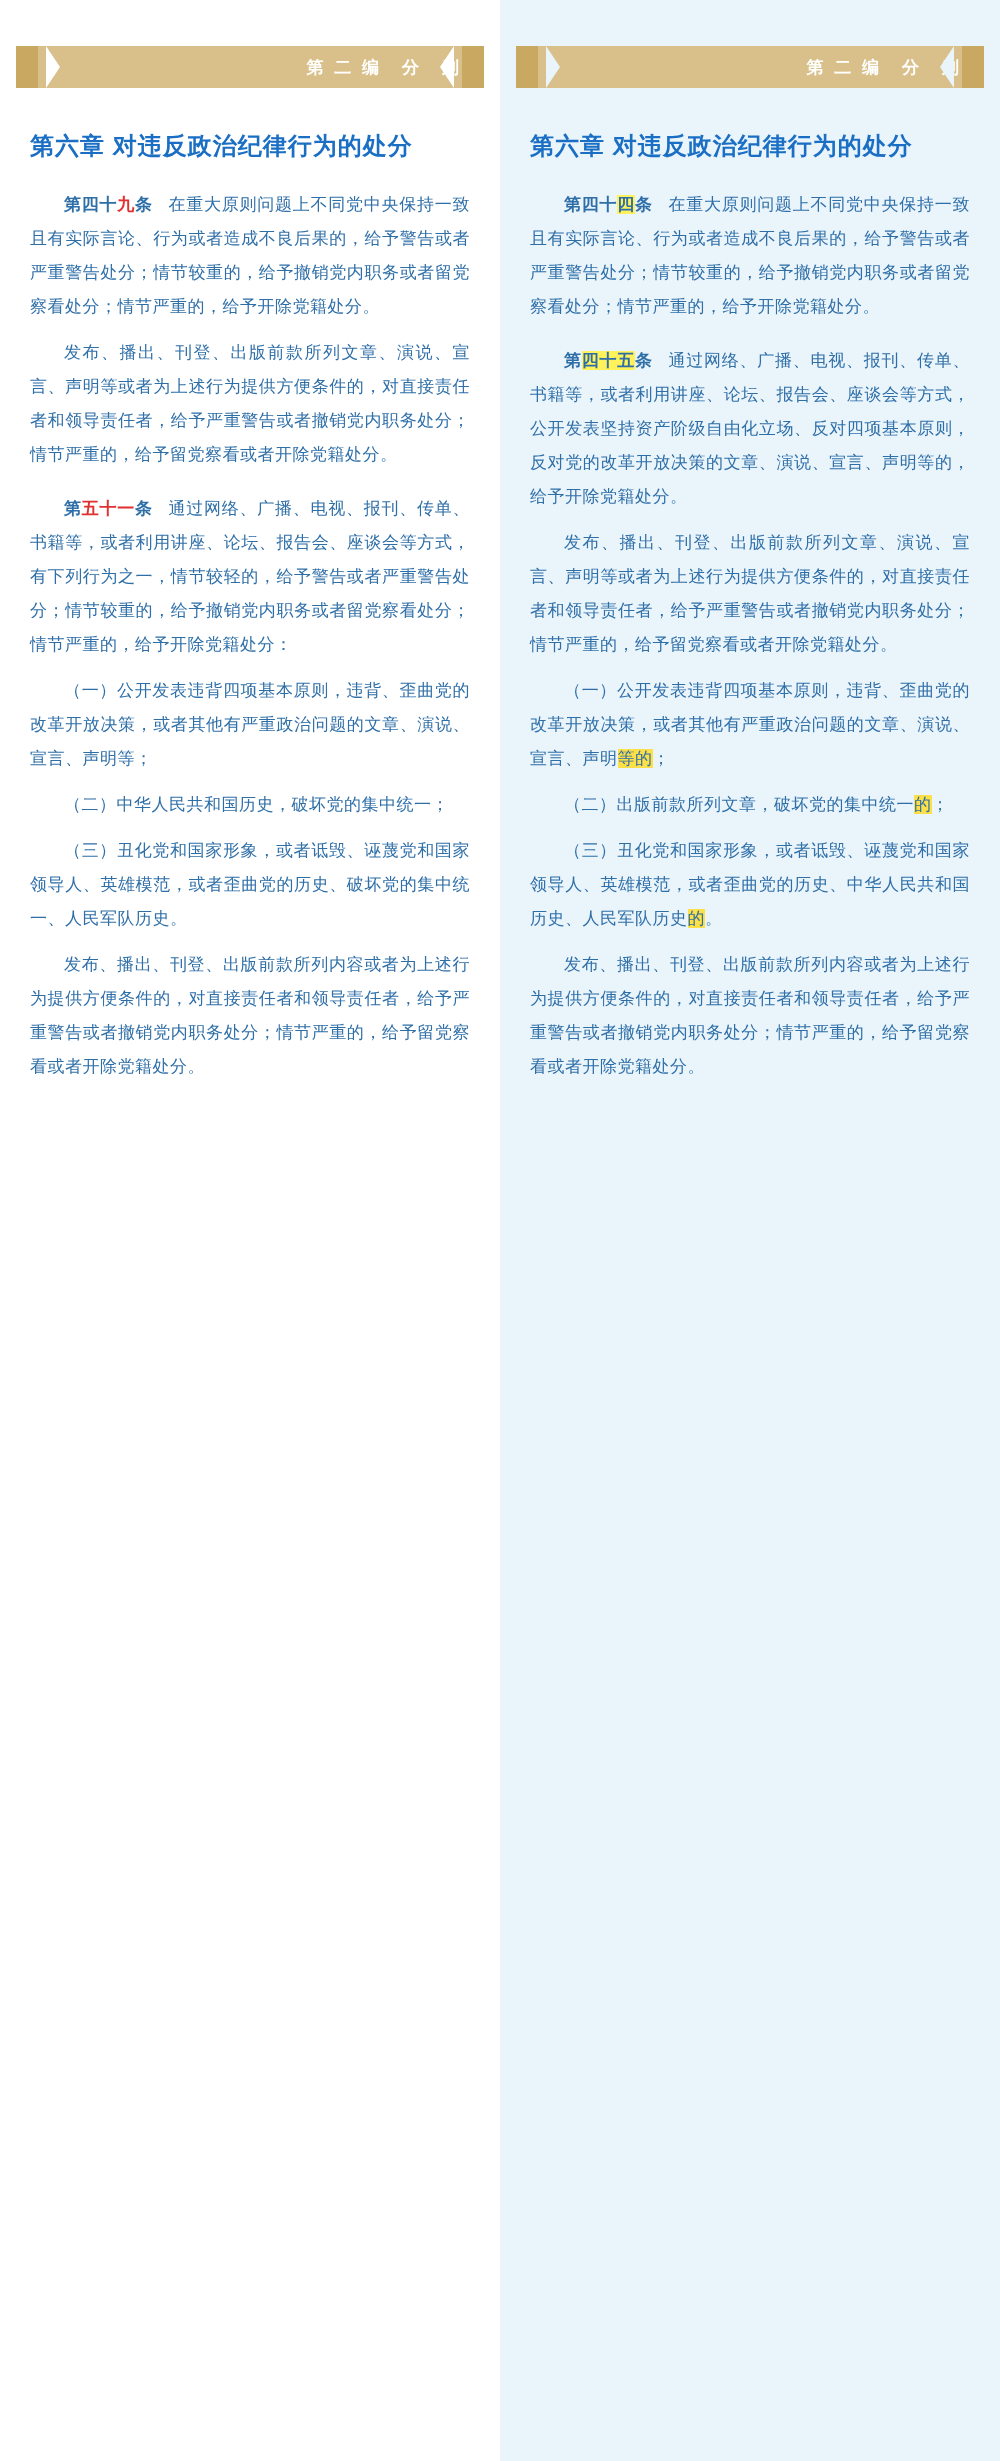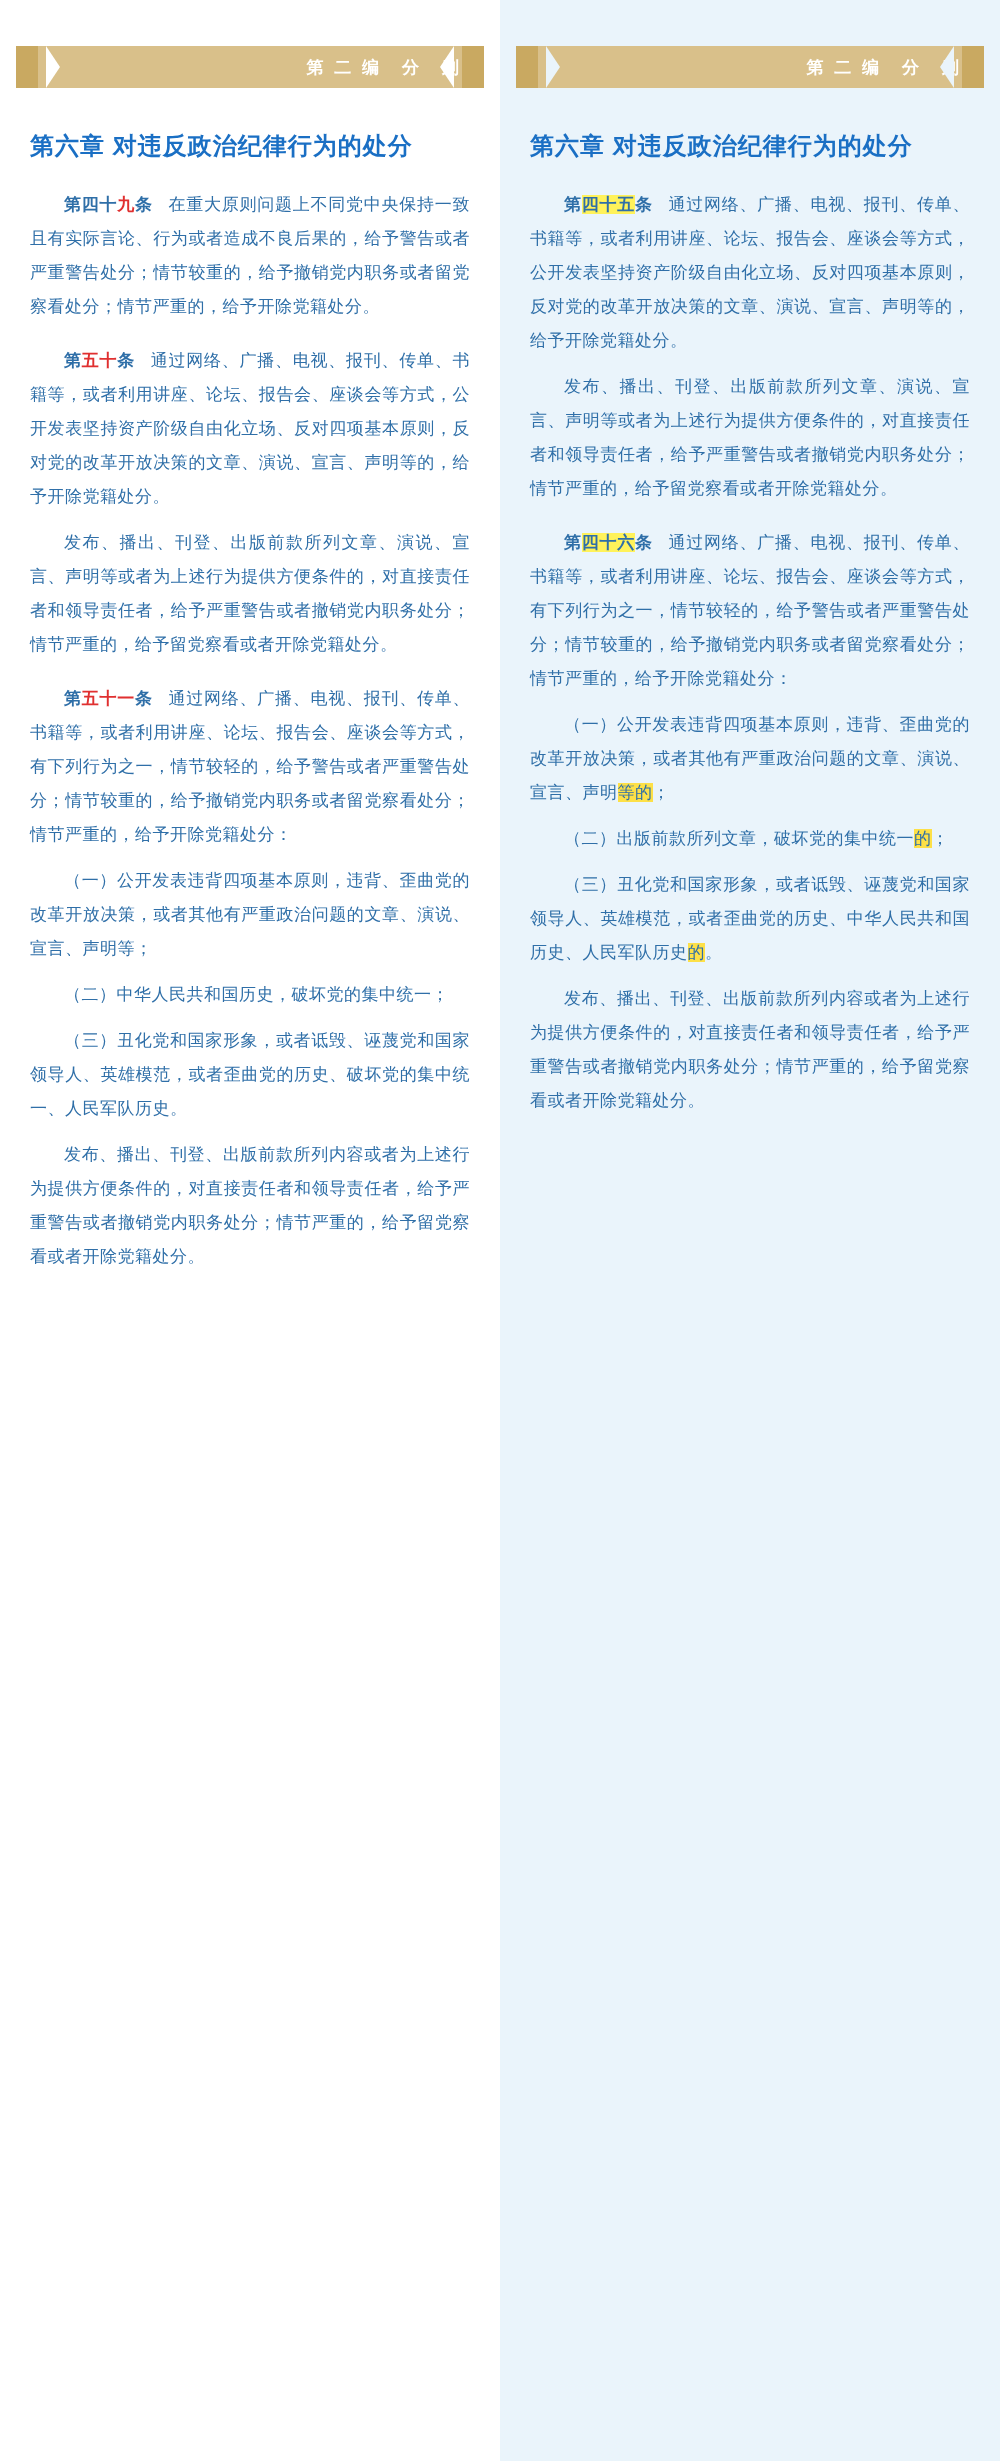--- a/index.html
+++ b/index.html
@@ -142,24 +142,20 @@
       <div class="notch notch-r"></div>
     </div>
 
     <div class="chapter-title">第六章 对违反政治纪律行为的处分</div>
 
     <p class="art">
       <span class="art-no"><span>第四十</span><span class="num-red">九</span><span>条</span></span>
       <span>在重大原则问题上不同党中央保持一致且有实际言论、行为或者造成不良后果的，给予警告或者严重警告处分；情节较重的，给予撤销党内职务或者留党察看处分；情节严重的，给予开除党籍处分。</span>
     </p>
 
-    <p class="art">
-      <span class="art-no"><span>第</span><span class="num-red">五十</span><span>条</span></span>
-      <span>通过网络、广播、电视、报刊、传单、书籍等，或者利用讲座、论坛、报告会、座谈会等方式，公开发表坚持资产阶级自由化立场、反对四项基本原则，反对党的改革开放决策的文章、演说、宣言、声明等的，给予开除党籍处分。</span>
-    </p>
 
     <p class="art tight">发布、播出、刊登、出版前款所列文章、演说、宣言、声明等或者为上述行为提供方便条件的，对直接责任者和领导责任者，给予严重警告或者撤销党内职务处分；情节严重的，给予留党察看或者开除党籍处分。</p>
 
     <p class="art">
       <span class="art-no"><span>第</span><span class="num-red">五十一</span><span>条</span></span>
       <span>通过网络、广播、电视、报刊、传单、书籍等，或者利用讲座、论坛、报告会、座谈会等方式，有下列行为之一，情节较轻的，给予警告或者严重警告处分；情节较重的，给予撤销党内职务或者留党察看处分；情节严重的，给予开除党籍处分：</span>
     </p>
 
     <p class="art tight">（一）公开发表违背四项基本原则，违背、歪曲党的改革开放决策，或者其他有严重政治问题的文章、演说、宣言、声明等；</p>
     <p class="art tight">（二）中华人民共和国历史，破坏党的集中统一；</p>
@@ -175,32 +171,32 @@
       <div class="ribbon-r"></div>
       <div class="banner">
         <span class="banner-text">第 二 编　分　则</span>
       </div>
       <div class="notch notch-l"></div>
       <div class="notch notch-r"></div>
     </div>
 
     <div class="chapter-title">第六章 对违反政治纪律行为的处分</div>
 
+    <p class="art">
+      <span class="art-no"><span>第四十</span><span class="hl">四</span><span>条</span></span>
+      <span>在重大原则问题上不同党中央保持一致且有实际言论、行为或者造成不良后果的，给予警告或者严重警告处分；情节较重的，给予撤销党内职务或者留党察看处分；情节严重的，给予开除党籍处分。</span>
+    </p>
 
     <p class="art">
       <span class="art-no"><span>第</span><span class="hl">四十五</span><span>条</span></span>
       <span>通过网络、广播、电视、报刊、传单、书籍等，或者利用讲座、论坛、报告会、座谈会等方式，公开发表坚持资产阶级自由化立场、反对四项基本原则，反对党的改革开放决策的文章、演说、宣言、声明等的，给予开除党籍处分。</span>
     </p>
 
     <p class="art tight">发布、播出、刊登、出版前款所列文章、演说、宣言、声明等或者为上述行为提供方便条件的，对直接责任者和领导责任者，给予严重警告或者撤销党内职务处分；情节严重的，给予留党察看或者开除党籍处分。</p>
 
-    <p class="art">
-      <span class="art-no"><span>第</span><span class="hl">四十六</span><span>条</span></span>
-      <span>通过网络、广播、电视、报刊、传单、书籍等，或者利用讲座、论坛、报告会、座谈会等方式，有下列行为之一，情节较轻的，给予警告或者严重警告处分；情节较重的，给予撤销党内职务或者留党察看处分；情节严重的，给予开除党籍处分：</span>
-    </p>
 
     <p class="art tight">
       <span>（一）公开发表违背四项基本原则，违背、歪曲党的改革开放决策，或者其他有严重政治问题的文章、演说、宣言、声明</span><span class="hl-plain">等的</span><span>；</span>
     </p>
 
     <p class="art tight">
       <span>（二）出版前款所列文章，破坏党的集中统一</span><span class="hl-plain">的</span><span>；</span>
     </p>
 
     <p class="art tight">

